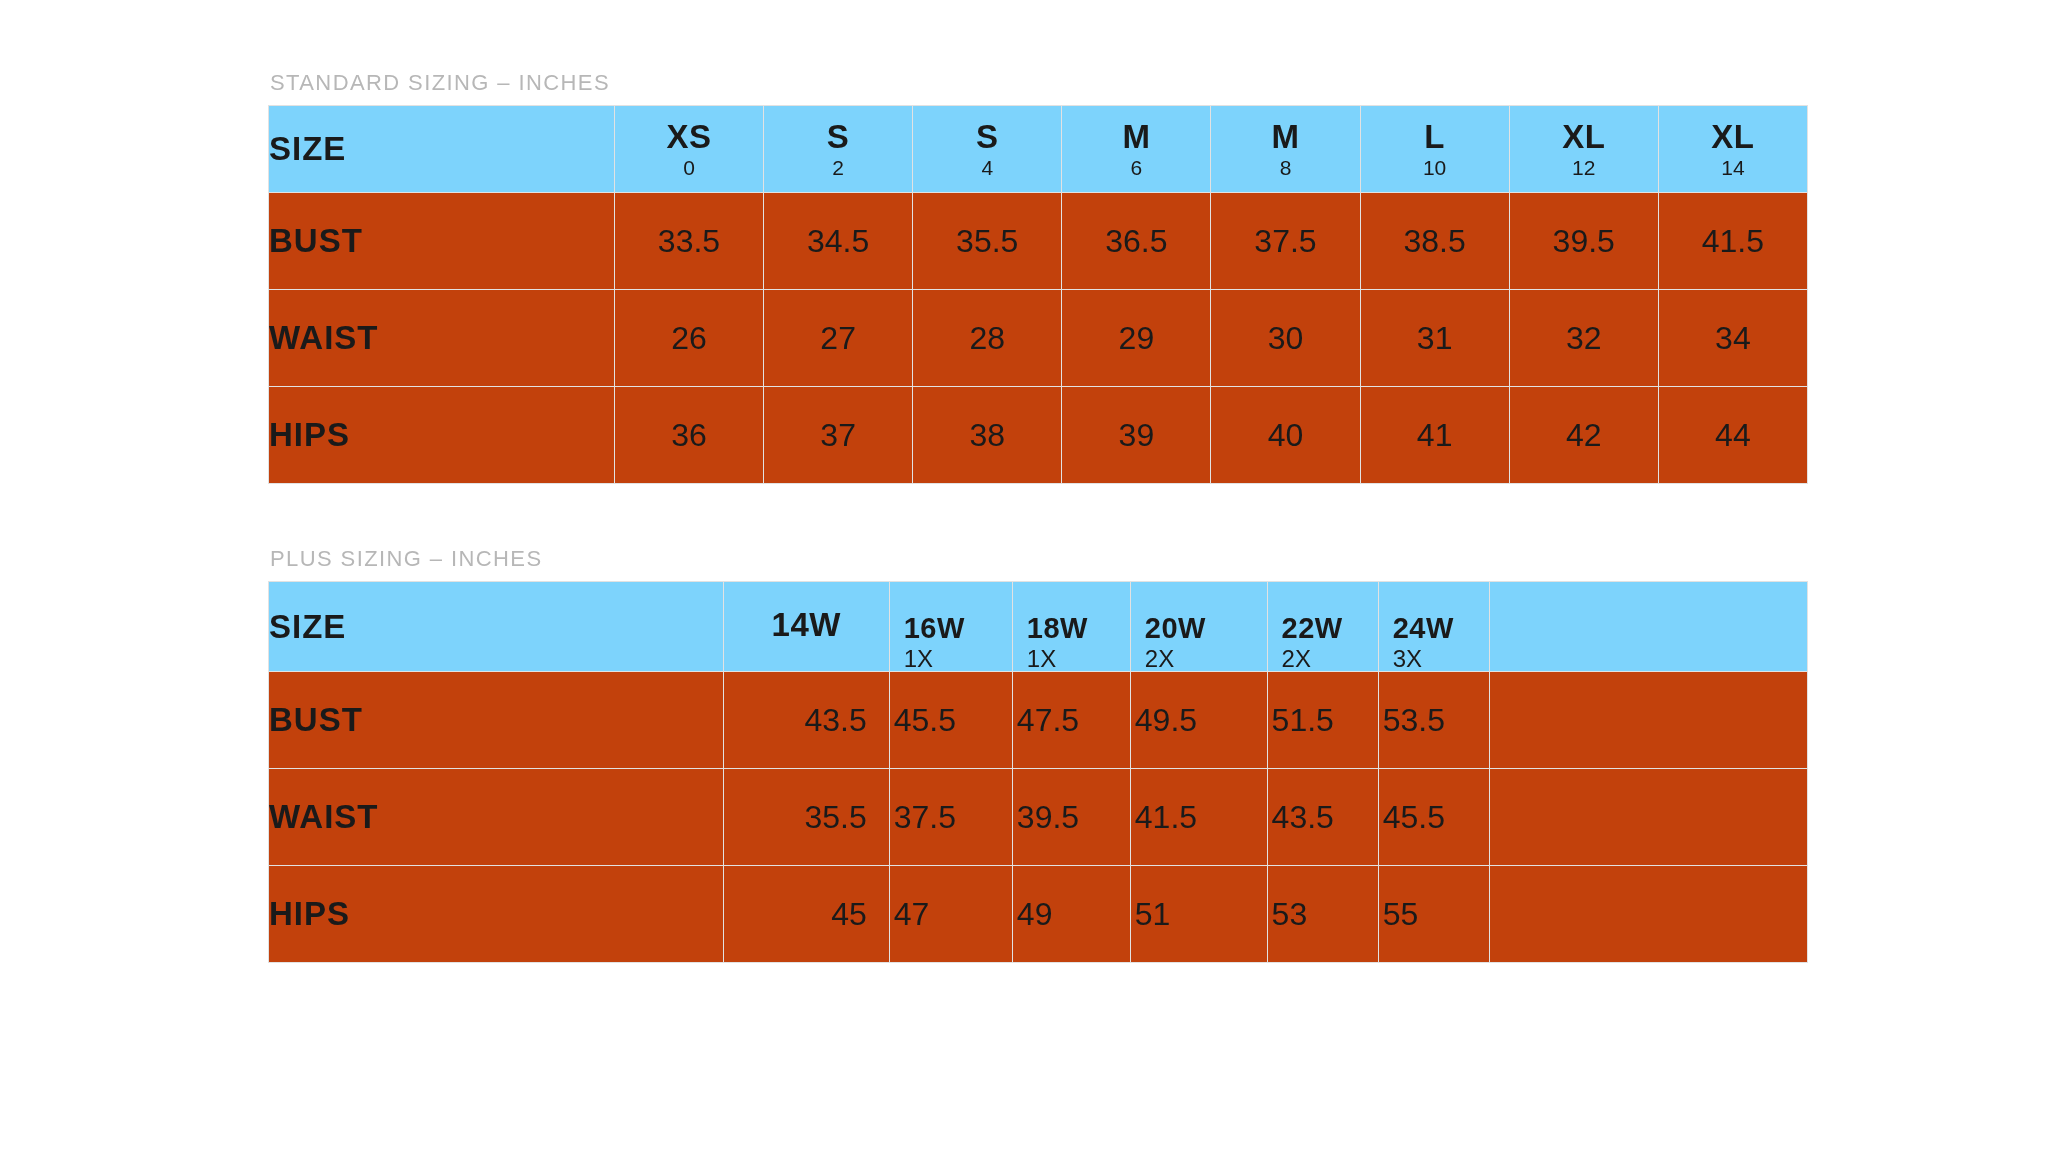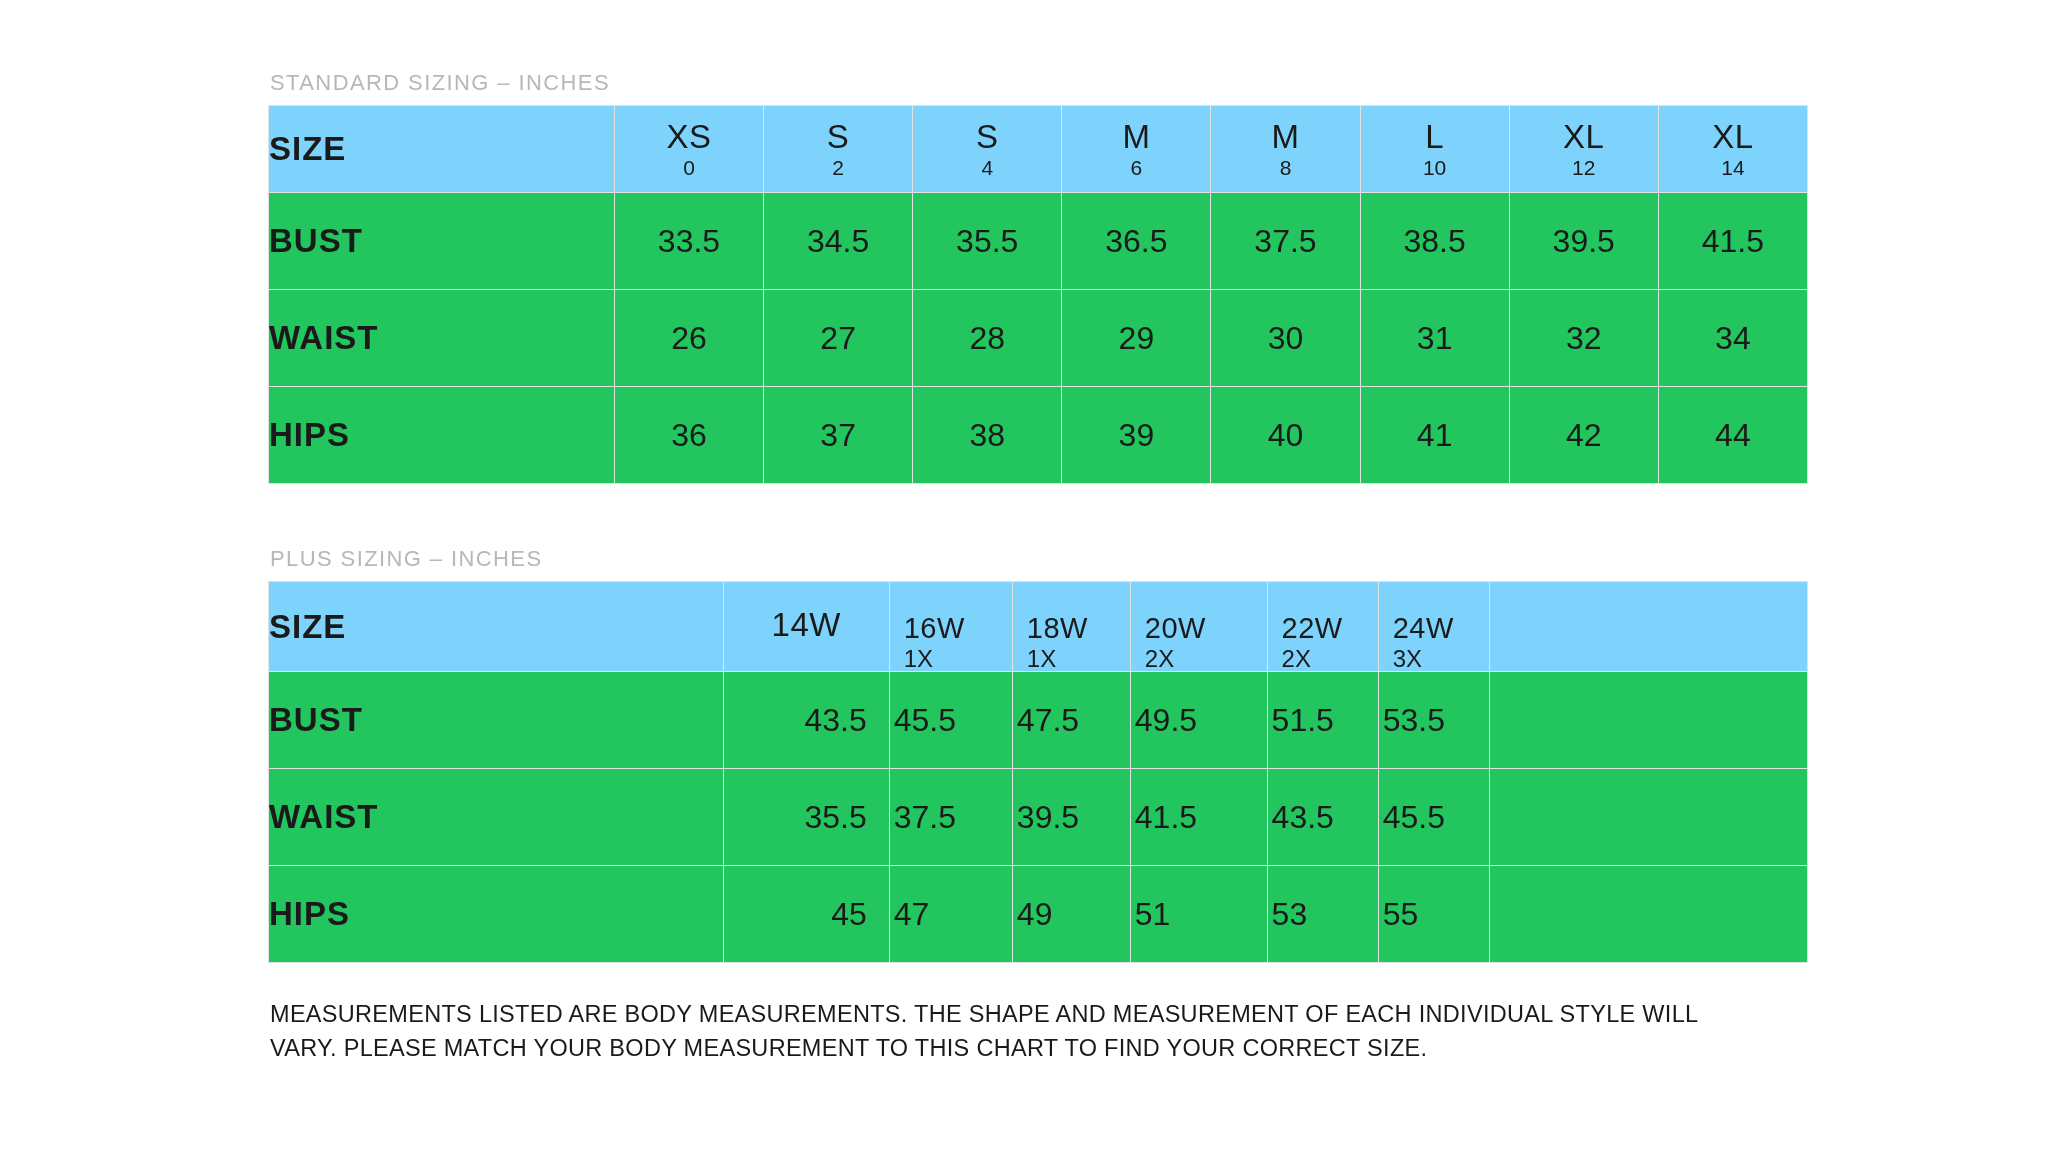--- a/index.html
+++ b/index.html
@@ -60,41 +60,41 @@
     padding-left: 22px;
     text-align: left;
   }
   .hdr-cell {
     text-align: center;
     line-height: 1.0;
   }
   .hdr-cell .alpha {
     display: block;
     font-size: 33px;
-    font-weight: normal;
+    font-weight: bold;
     letter-spacing: 0.5px;
   }
   .hdr-cell .num {
     display: block;
     font-size: 21px;
     font-weight: 400;
     margin-top: 4px;
   }
   
   .hdr-cell.left-align {
     text-align: left;
     padding-left: 14px;
   }
   .hdr-cell.left-align .alpha { font-size: 29px; margin-top: 32px; }
   .hdr-cell.left-align .num { font-size: 24px; }
 
   .body-row td {
     height: 96px;
     vertical-align: middle;
-    background: #22c55e;
+    background: #c2410c;
   }
   .row-label {
     font-size: 33px;
     font-weight: bold;
     letter-spacing: 1px;
     padding-left: 22px;
     text-align: left;
   }
   .val {
     font-size: 32px;
@@ -291,16 +291,15 @@
         <td class="val left-align">47</td>
         <td class="val left-align">49</td>
         <td class="val left-align">51</td>
         <td class="val left-align">53</td>
         <td class="val left-align">55</td>
         <td class="empty-cell"></td>
       </tr>
     </tbody>
       </table>
 
-    <div class="footnote">MEASUREMENTS LISTED ARE BODY MEASUREMENTS. THE SHAPE AND MEASUREMENT OF EACH INDIVIDUAL STYLE WILL VARY. PLEASE MATCH YOUR BODY MEASUREMENT TO THIS CHART TO FIND YOUR CORRECT SIZE.</div>
 
   </div>
 </div>
 
 </body></html>

